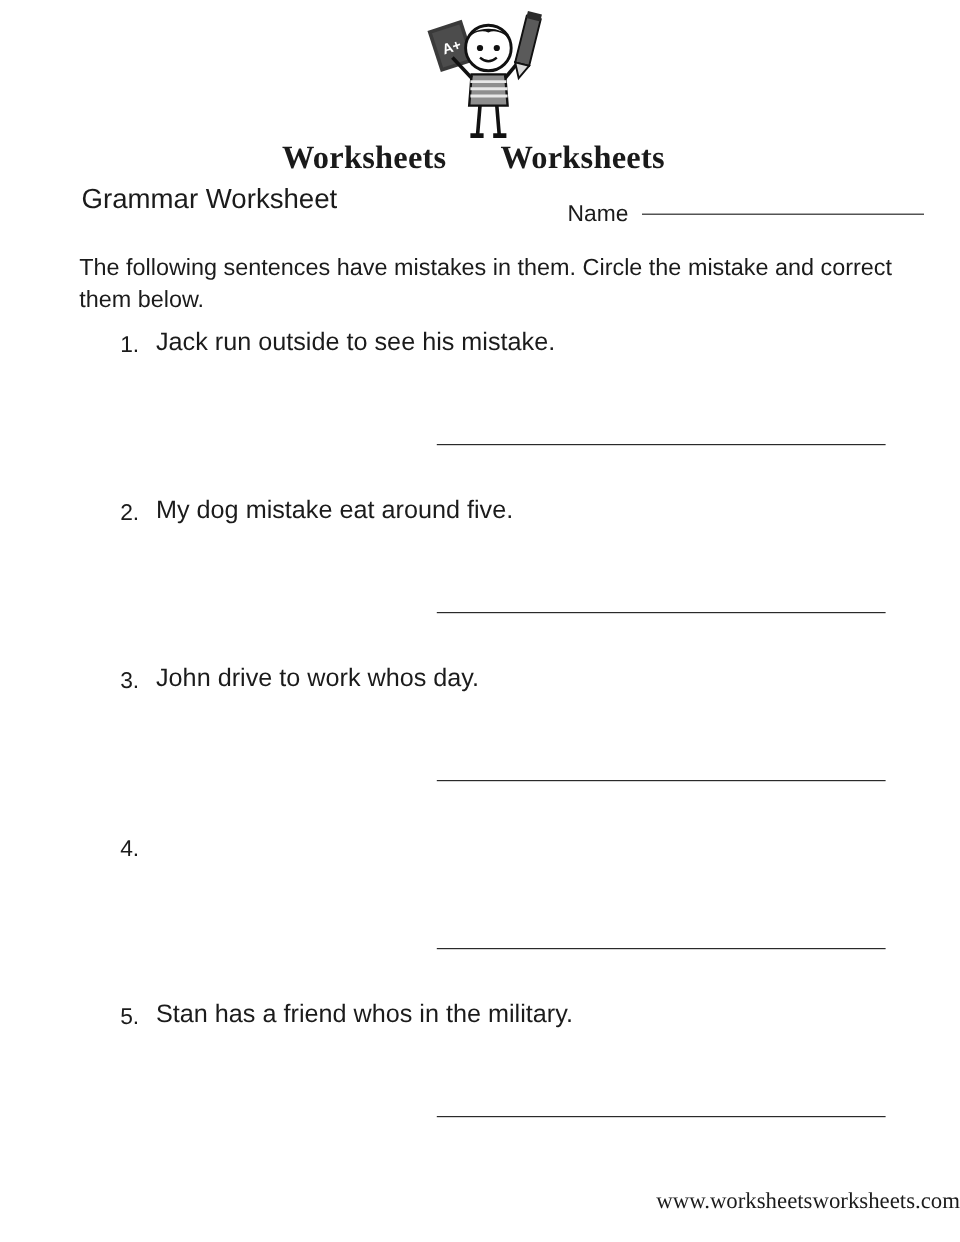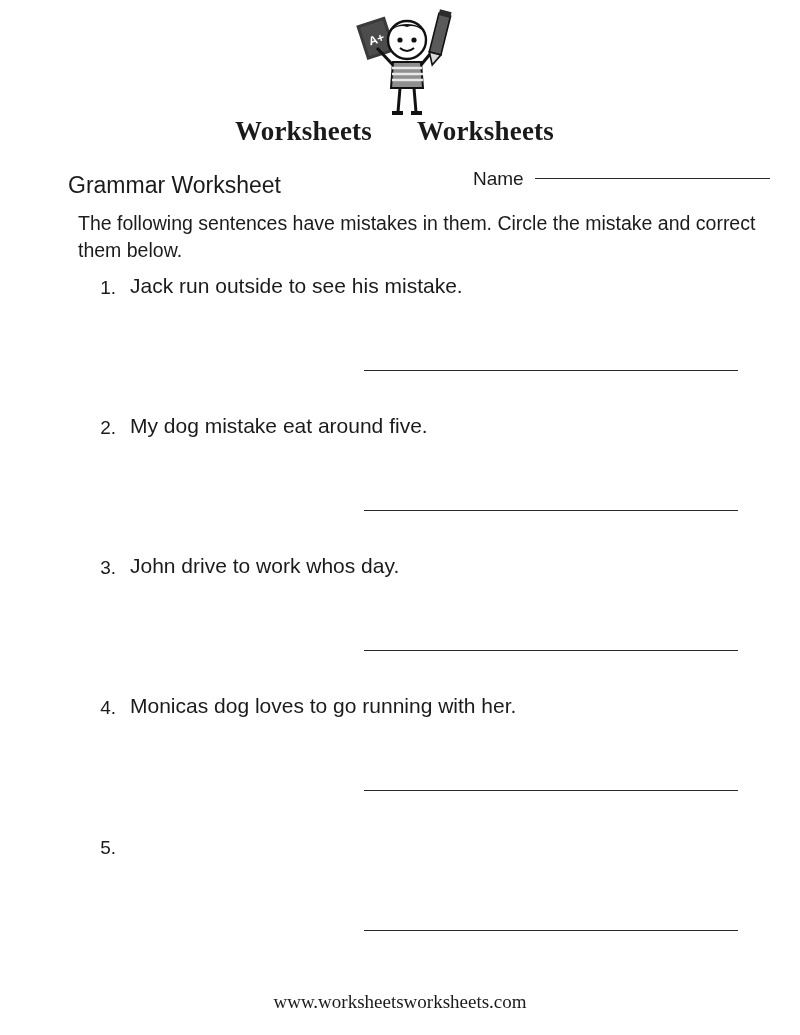--- a/index.html
+++ b/index.html
@@ -68,21 +68,20 @@
     width: 706px;
     height: 36px;
   }
   .worksheet-title {
     position: absolute;
     left: 0;
     top: 0;
     font-size: 23px;
     color: #1b1b1b;
     white-space: nowrap;
-    margin-top: 20px;
   }
   .name-label {
     position: absolute;
     left: 405px;
     top: 16px;
     font-size: 19px;
     color: #1b1b1b;
   }
   .name-rule {
     position: absolute;
@@ -94,21 +93,20 @@
 
   
   .instructions {
     position: absolute;
     top: 210px;
     left: 66px;
     width: 700px;
     font-size: 19.5px;
     line-height: 27px;
     color: #1b1b1b;
-    margin-left: 12px;
   }
 
   
   .questions {
     position: absolute;
     top: 274px;
     left: 66px;
     width: 706px;
   }
   .q-item {
@@ -139,21 +137,21 @@
     width: 374px;
     border-bottom: 1.6px solid #2a2a2a;
   }
 
   
   .footer {
     position: absolute;
     left: 0;
     bottom: 22px;
     width: 800px;
-    text-align: center;
+    text-align: right;
     font-family: "Liberation Serif", serif;
     font-size: 19px;
     color: #1b1b1b;
   }
 </style>
 </head>
 <body>
 
 <div class="page">
 
@@ -226,26 +224,26 @@
     </div>
 
     <div class="q-item">
       <div class="q-num">3.</div>
       <div class="q-text">John drive to work whos day.</div>
       <div class="answer-rule"></div>
     </div>
 
     <div class="q-item">
       <div class="q-num">4.</div>
-      <div class="q-text">Monicas dog loves to go running with her.</div>
       <div class="answer-rule"></div>
     </div>
 
     <div class="q-item">
       <div class="q-num">5.</div>
+      <div class="q-text">Stan has a friend whos in the military.</div>
       <div class="answer-rule"></div>
     </div>
 
   </div>
 
   <div class="footer">www.worksheetsworksheets.com</div>
 
 </div>
 
 </body></html>

